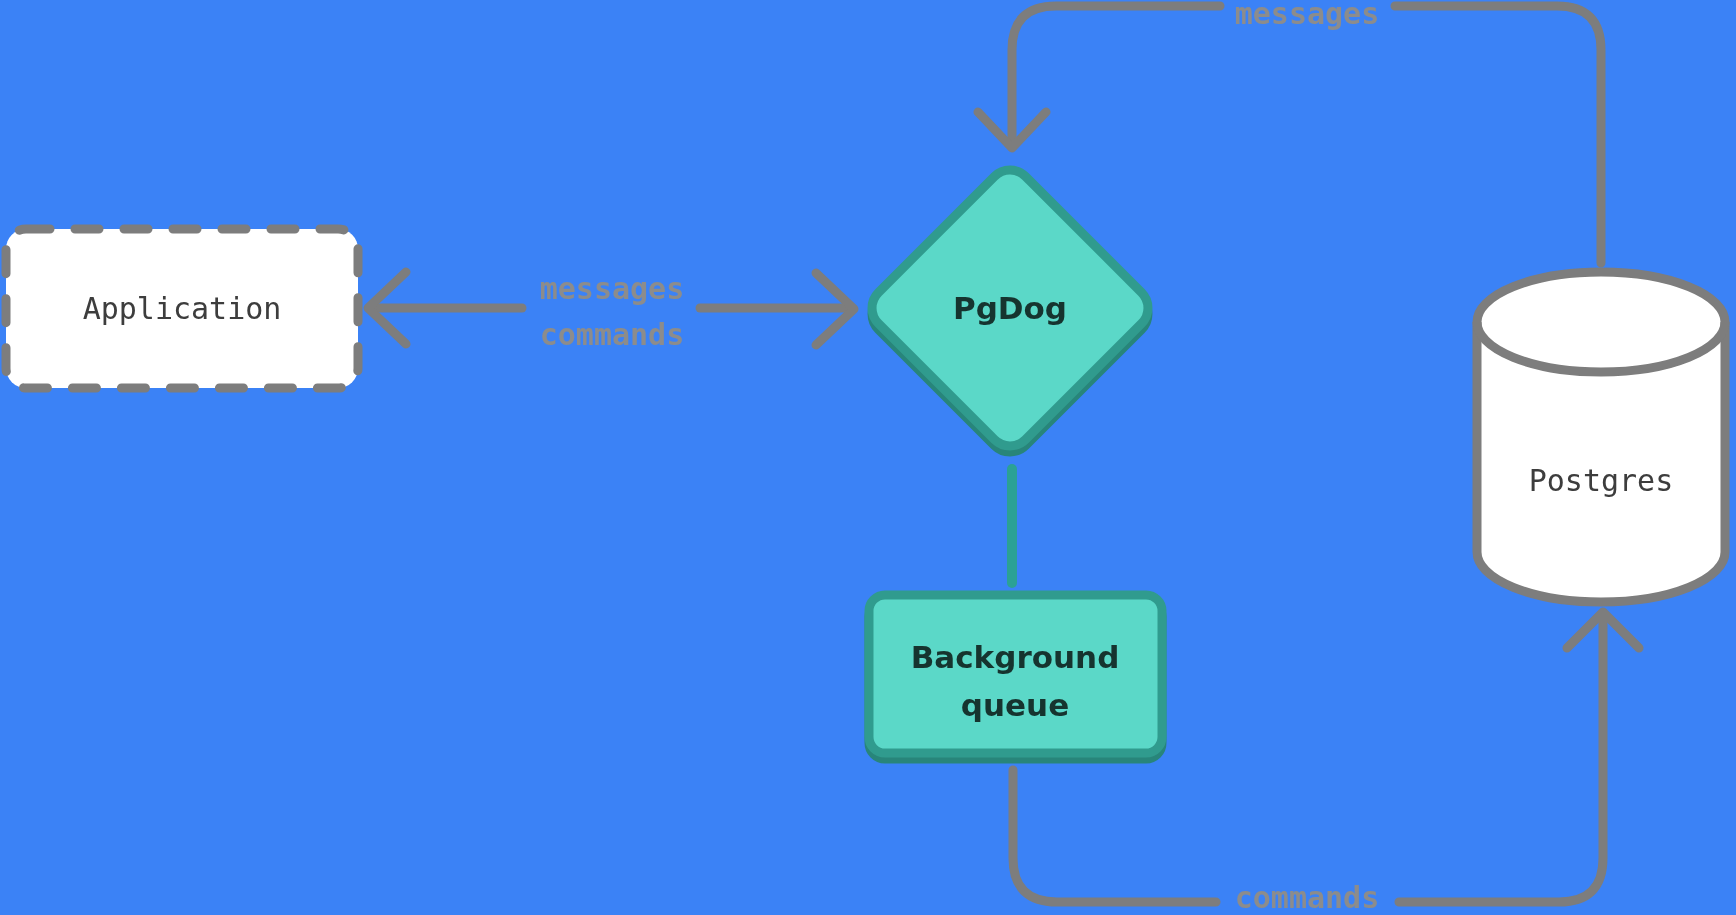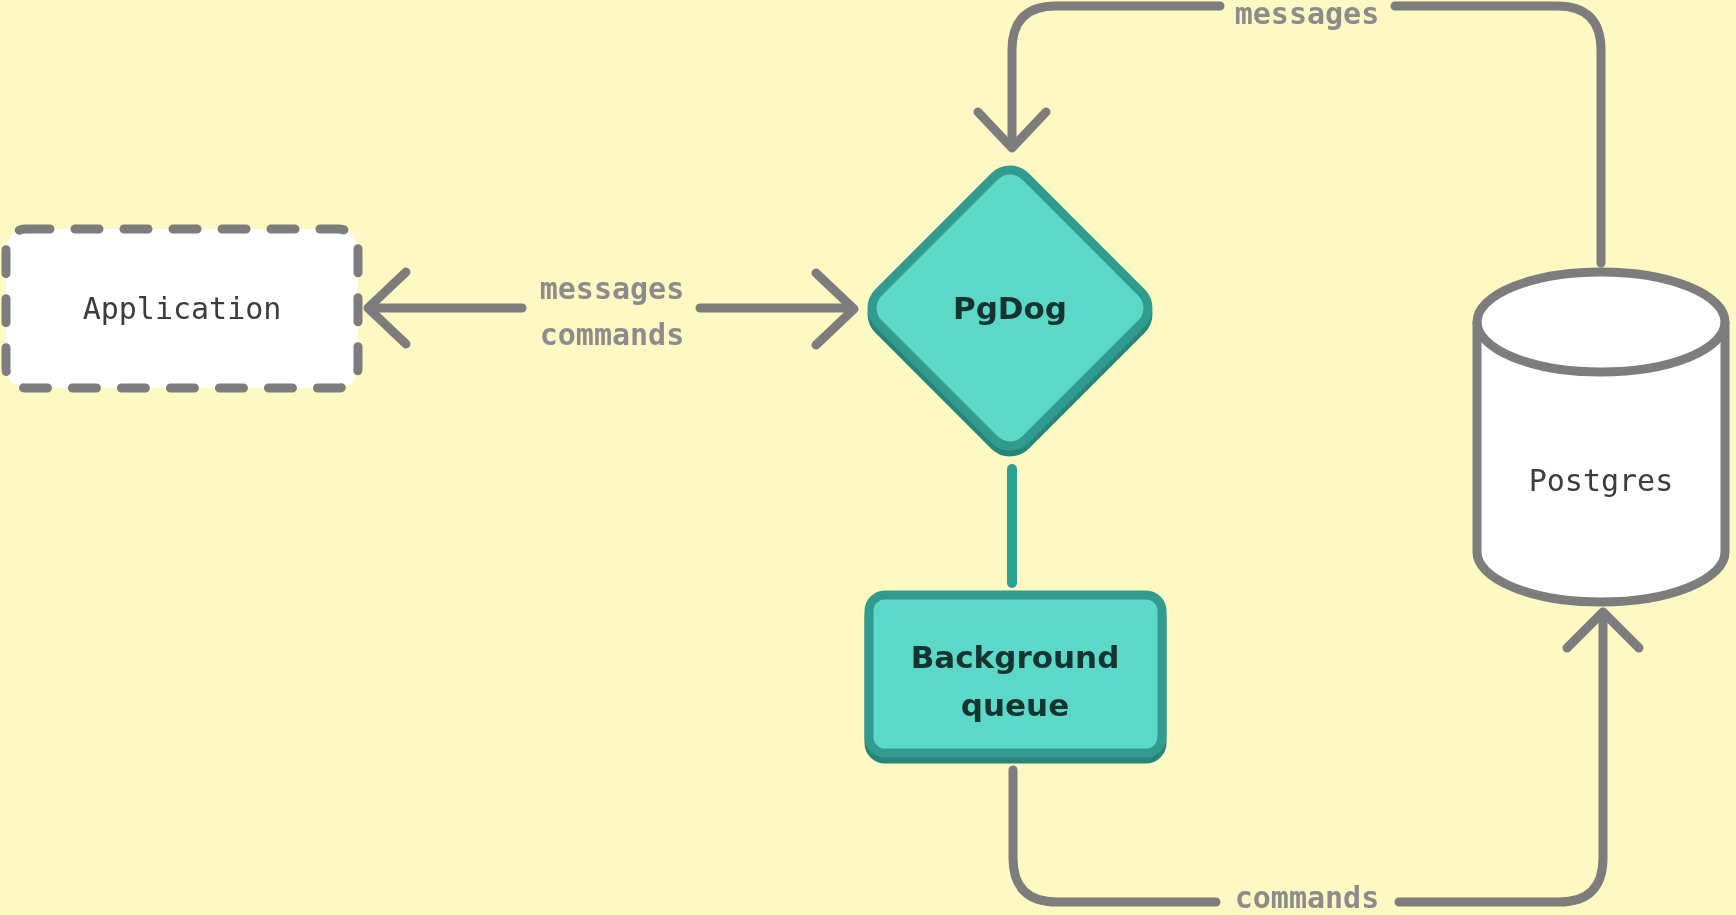--- a/index.html
+++ b/index.html
@@ -1,16 +1,16 @@
 <!DOCTYPE html>
 <html><head>
 <meta charset="utf-8">
 <style>
   html,body{margin:0;padding:0;background:#000;}
-  .stage{width:1736px;height:915px;position:relative;background:#fef9c3;overflow:hidden;}
+  .stage{width:1736px;height:915px;position:relative;background:#3b82f6;overflow:hidden;}
   svg{display:block;}
   .mono{font-family:"DejaVu Sans Mono","Liberation Mono",monospace;}
   .sans{font-family:"DejaVu Sans","Liberation Sans",sans-serif;}
   text{user-select:none;}
 </style>
 </head>
 <body>
 
 <div class="stage">
 <svg width="1736" height="915" viewBox="0 0 1736 915" xmlns="http://www.w3.org/2000/svg">

